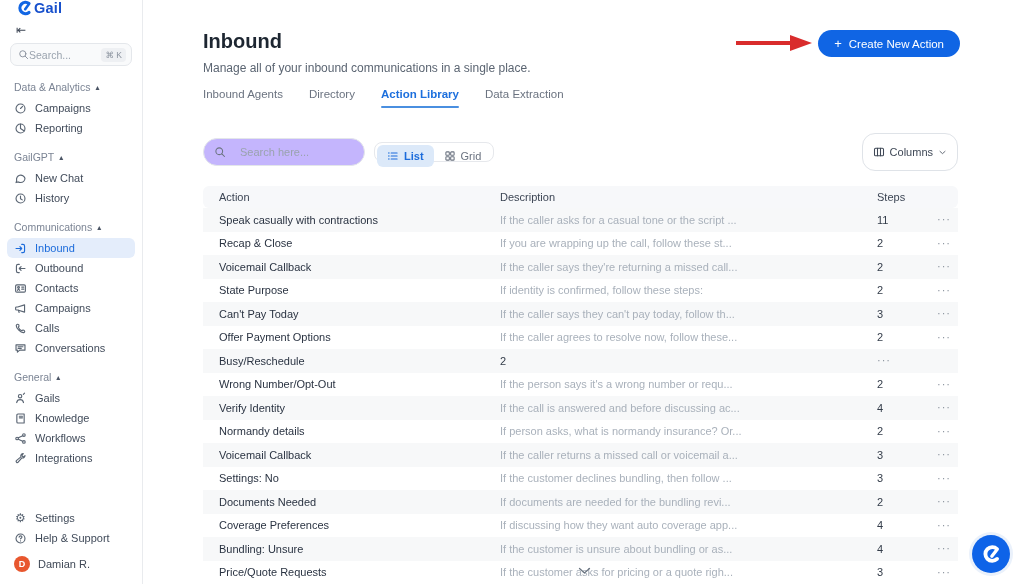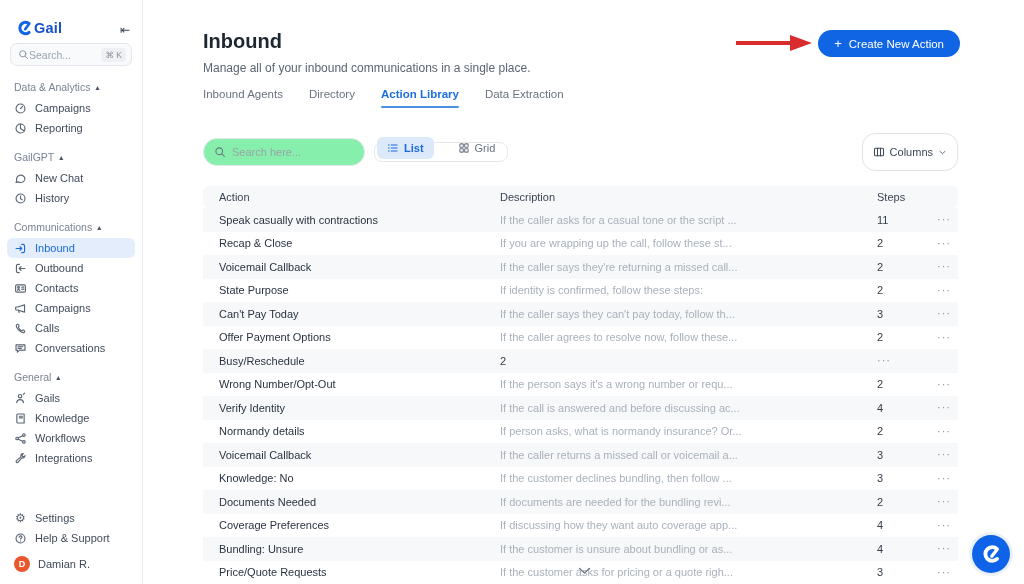--- a/index.html
+++ b/index.html
@@ -2,22 +2,22 @@
 <html><head>
 <meta charset="utf-8">
 <style>
   * { margin:0; padding:0; box-sizing:border-box; }
   html,body { width:1024px; height:584px; overflow:hidden; background:#fff;
     font-family:"Liberation Sans", sans-serif; color:#2a3342; }
 
   
   .sidebar { position:absolute; left:0; top:0; bottom:0; width:143px; background:#fff;
     border-right:1px solid #e9ebee; display:flex; flex-direction:column; }
-  .brand-row { height:36px; display:flex; align-items:flex-end; justify-content:space-between;
-    padding:0 12px 0 16px; }
+  .brand-row { height:36px; display:flex; align-items:flex-start; justify-content:space-between;
+    padding:0 12px 0 16px;flex-direction:column; }
   .brand { display:flex; align-items:center; gap:2px; }
   .brand-name { font-size:14.5px; font-weight:700; color:#1750cc; letter-spacing:.2px; }
   .collapse-btn { color:#3c4554; font-size:12px; cursor:pointer; line-height:1; }
   .sb-search { margin:7px 10px 0 10px; height:23px; border:1px solid #e4e7eb; border-radius:7px;
     background:#f9fafb; display:flex; align-items:center; padding:0 5px 0 7px; }
   .sb-search input { border:0; outline:0; background:transparent; width:100%; font-size:10.5px;
     color:#4a5462; font-family:"Liberation Sans",sans-serif; }
   .sb-search input::placeholder { color:#9aa3ae; }
   .kbd { font-size:8.5px; color:#8a929e; background:#eef0f3; border-radius:4px; padding:2px 4px;
     white-space:nowrap; flex:none; }
@@ -52,26 +52,26 @@
     border-radius:2px; background:#4a8fe0; }
   .create-btn { position:absolute; top:30px; right:64px; height:27px; background:#1065e4;
     color:#fff; border:0; border-radius:14px; font-size:11.5px; font-weight:500;
     display:flex; align-items:center; gap:7px; padding:0 16px; cursor:pointer;
     font-family:"Liberation Sans",sans-serif; }
   .plus { font-size:13px; font-weight:400; }
   .annot-arrow { position:absolute; top:34px; right:210px; width:80px; height:18px; }
 
   .toolbar { display:flex; align-items:center; margin-top:25px; }
   .tb-search { width:162px; height:28px; border:1px solid #e3e6ea; border-radius:14px;
-    display:flex; align-items:center; gap:6px; padding:0 10px; background:#86efac; }
+    display:flex; align-items:center; gap:14px; padding:0 10px; background:#c4b5fd; }
   .tb-search input { border:0; outline:0; width:100%; font-size:11px; color:#4a5462;
     background:transparent; font-family:"Liberation Sans",sans-serif; }
   .tb-search input::placeholder { color:#9aa3ae; }
   .seg { margin-left:9px; height:20px; border:1px solid #e6e8ec; border-radius:8px;
-    display:flex; align-items:flex-end; padding:2px; gap:14px; background:#fff; }
+    display:flex; align-items:flex-start; padding:2px; gap:0; background:#fff; }
   .seg-btn { display:flex; align-items:center; gap:5px; height:22px; padding:0 10px;
     border-radius:6px; font-size:11px; color:#6b7380; cursor:pointer; }
   .seg-btn.active { background:#dce9f9; color:#1b6bdb; font-weight:700; }
   .columns-btn { margin-left:auto; height:38px; border:1px solid #dfe3e8; border-radius:13px;
     background:#fff; display:flex; align-items:center; gap:5px; padding:0 10px;
     font-size:11px; color:#3f4856; cursor:pointer; }
 
   .table { margin-top:15px; }
   .thead, .trow { display:grid; grid-template-columns:281px 377px 60px 21px;
     align-items:center; padding-left:16px; }
@@ -369,21 +369,21 @@
       <div class="c-steps">2</div>
       <div class="c-menu">···</div>
     </div>
     <div class="trow">
       <div class="c-action">Voicemail Callback</div>
       <div class="c-desc">If the caller returns a missed call or voicemail a...</div>
       <div class="c-steps">3</div>
       <div class="c-menu">···</div>
     </div>
     <div class="trow">
-      <div class="c-action">Knowledge: No</div>
+      <div class="c-action">Settings: No</div>
       <div class="c-desc">If the customer declines bundling, then follow ...</div>
       <div class="c-steps">3</div>
       <div class="c-menu">···</div>
     </div>
     <div class="trow">
       <div class="c-action">Documents Needed</div>
       <div class="c-desc">If documents are needed for the bundling revi...</div>
       <div class="c-steps">2</div>
       <div class="c-menu">···</div>
     </div>

